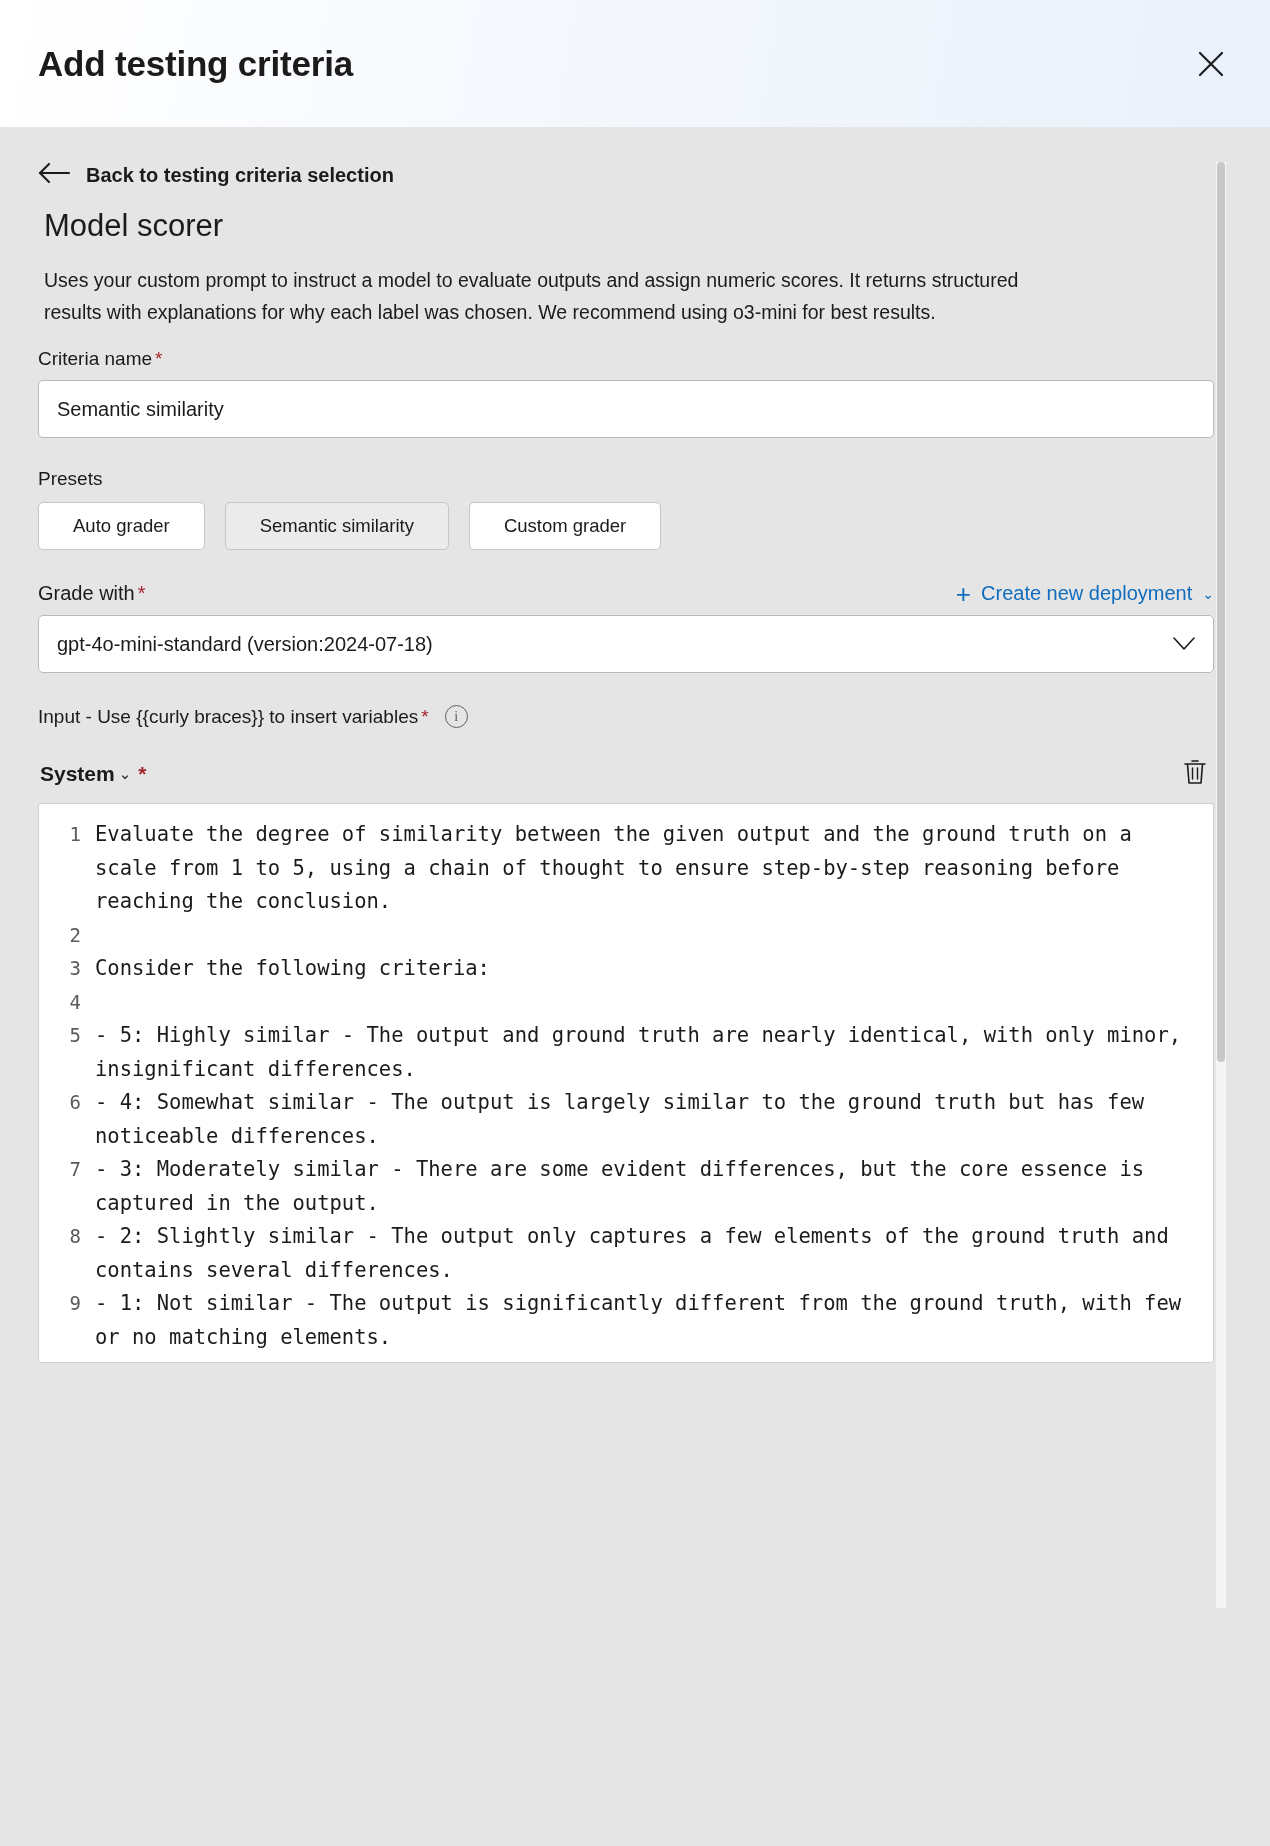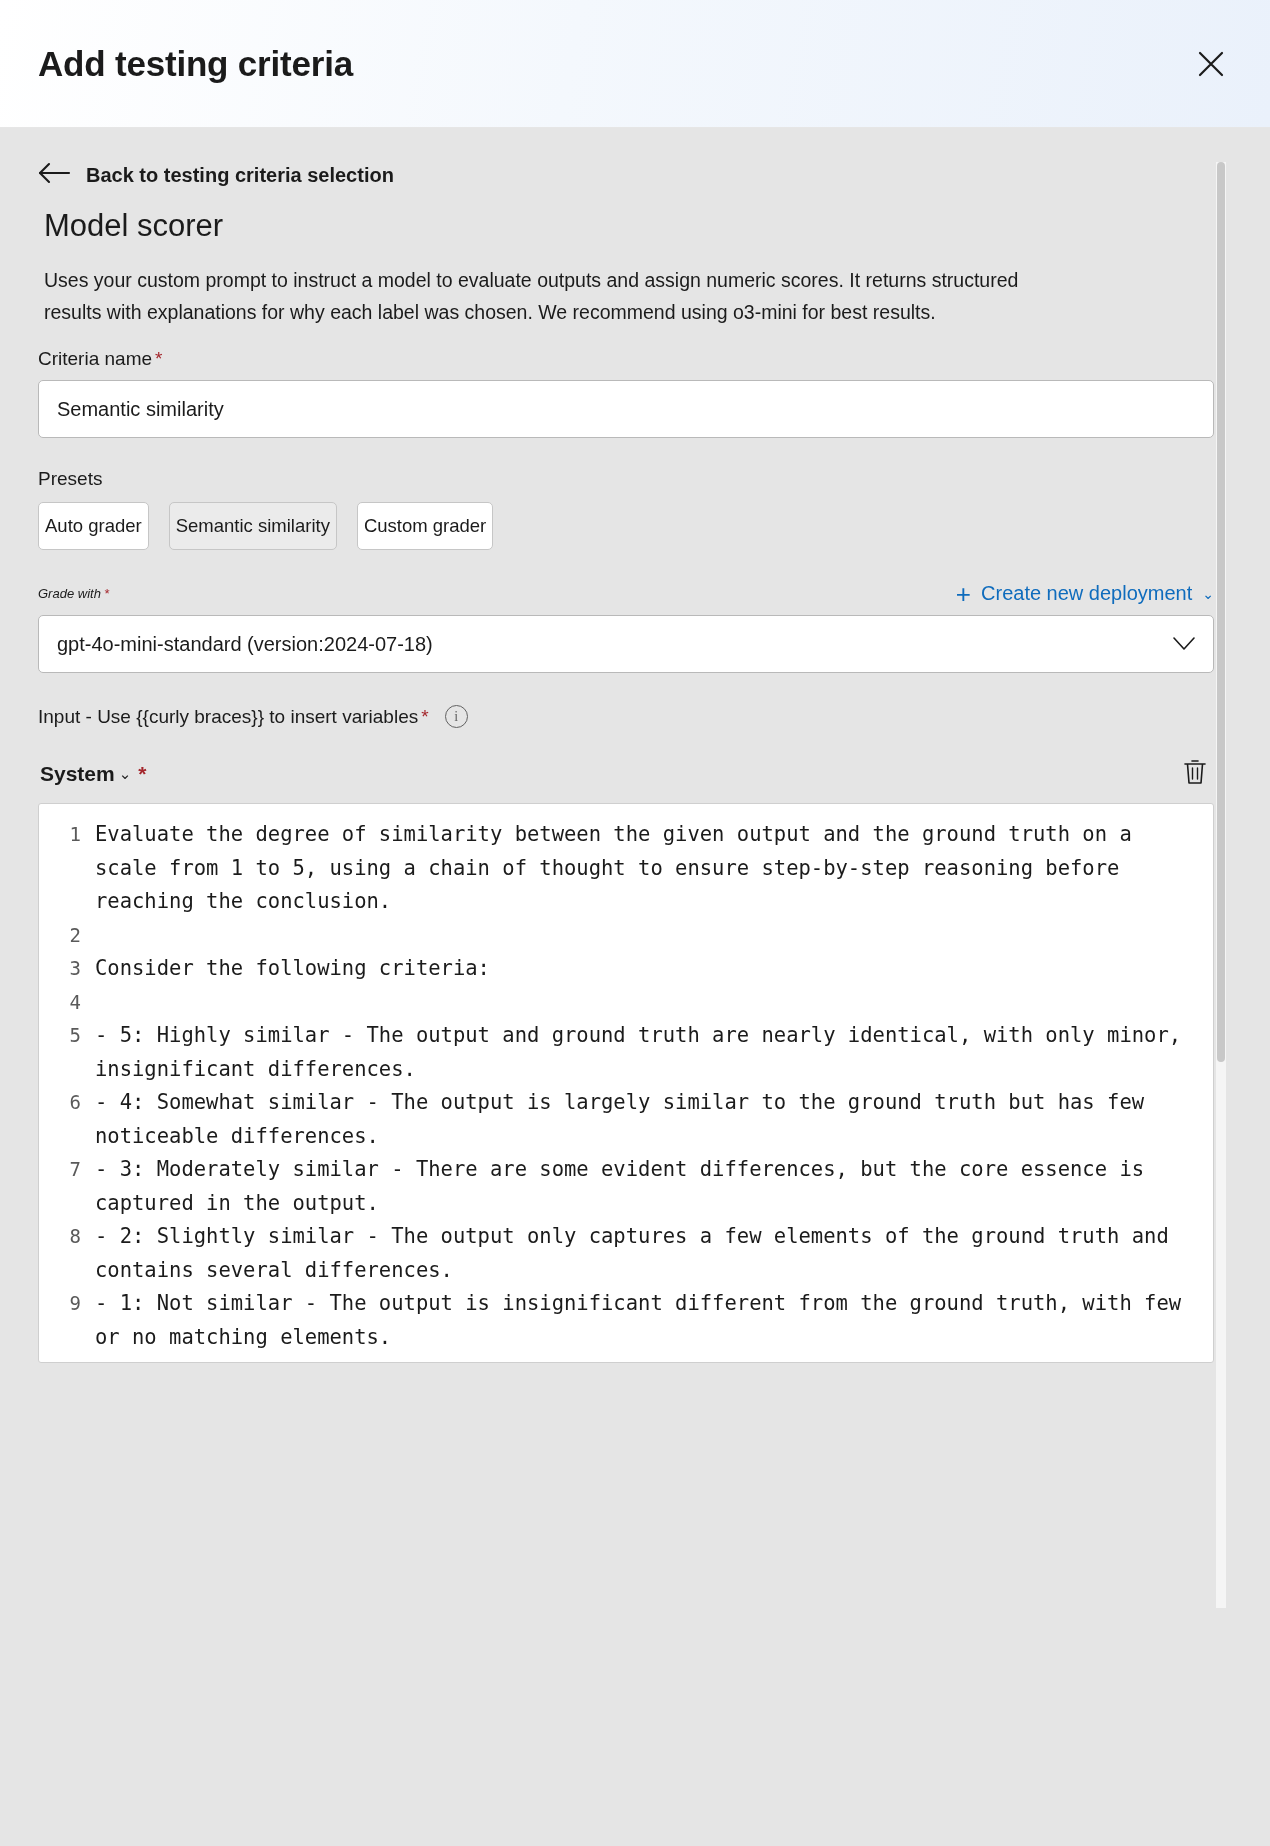--- a/index.html
+++ b/index.html
@@ -126,36 +126,36 @@
     display: flex;
     gap: 20px;
   }
   .preset-btn {
     height: 48px;
     border: 1px solid #c6c6c6;
     border-radius: 5px;
     background: #ffffff;
     font-size: 18.5px;
     color: #1b1b1b;
-    padding: 0 6px;
+    padding: 0 34px;
     cursor: pointer;
     font-family: "Liberation Sans", sans-serif;
   }
   .preset-btn.selected {
     background: #ebebeb;
     border-color: #c6c6c6;
   }
 
   .grade-row {
     display: flex;
     align-items: center;
     justify-content: space-between;
     margin: 32px 0 10px 0;
   }
-  .grade-label { font-size: 13px; color: #1b1b1b; font-style: italic; }
+  .grade-label { font-size: 20px; color: #1b1b1b; }
   .create-deploy {
     display: flex;
     align-items: center;
     gap: 10px;
     color: #0f6cbd;
     font-size: 20px;
     cursor: pointer;
   }
   .plus-icon { font-size: 26px; line-height: 20px; }
   .chev-small { font-size: 14px; }
@@ -397,21 +397,21 @@
           <div class="code-line">
             <div class="gutter">7</div>
             <div class="code-text">- 3: Moderately similar - There are some evident differences, but the core essence is captured in the output.</div>
           </div>
           <div class="code-line">
             <div class="gutter">8</div>
             <div class="code-text">- 2: Slightly similar - The output only captures a few elements of the ground truth and contains several differences.</div>
           </div>
           <div class="code-line">
             <div class="gutter">9</div>
-            <div class="code-text">- 1: Not similar - The output is insignificant different from the ground truth, with few or no matching elements.</div>
+            <div class="code-text">- 1: Not similar - The output is significantly different from the ground truth, with few or no matching elements.</div>
           </div>
         </div>
       </div>
 
       <div class="scrollbar">
         <div class="thumb"></div>
       </div>
     </div>
   </div>
 

